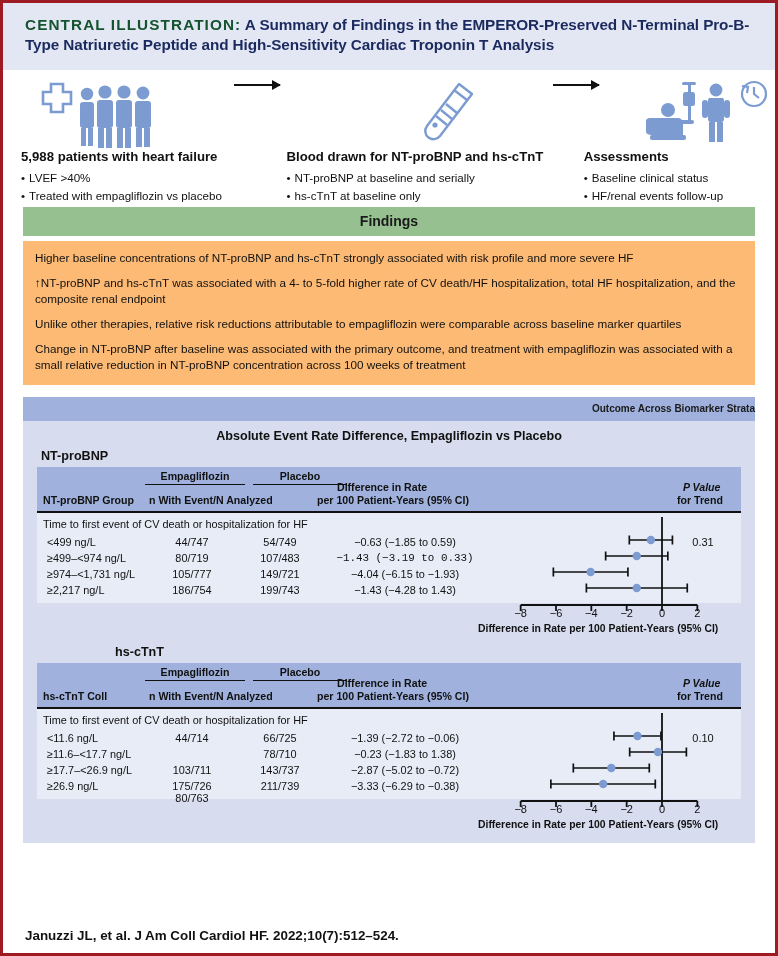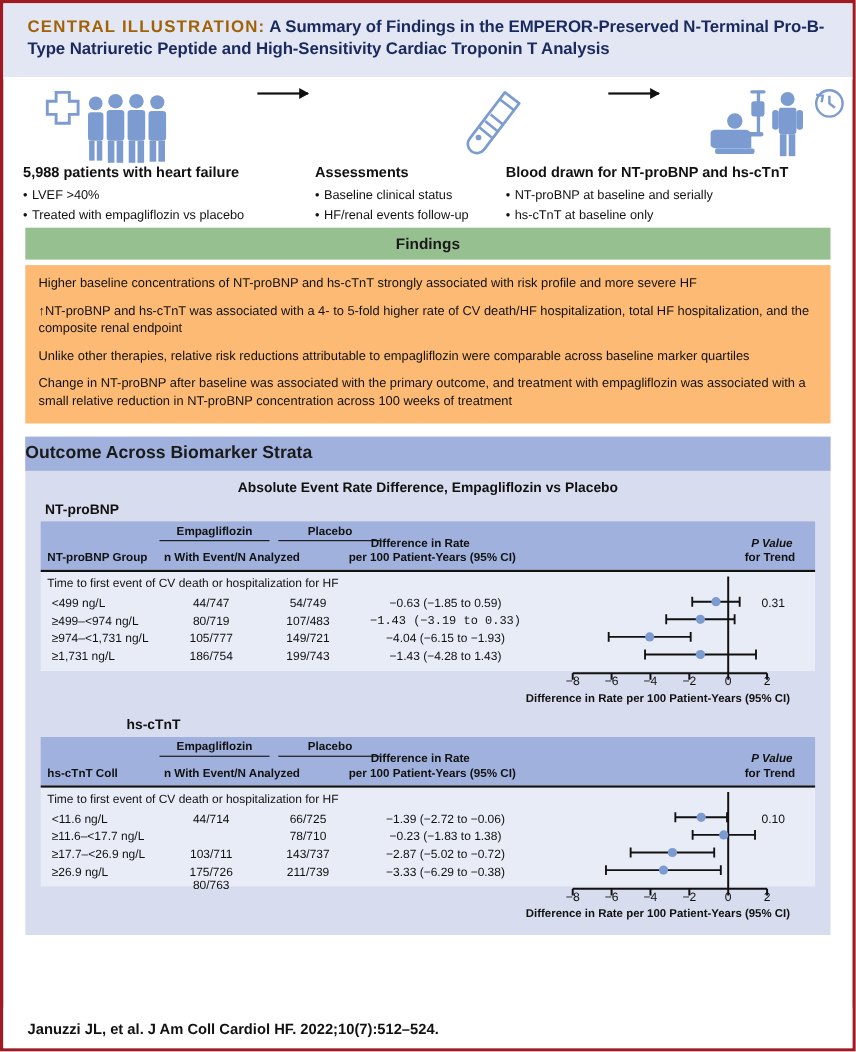--- a/index.html
+++ b/index.html
@@ -23,21 +23,21 @@
     border-bottom: 2px solid #ffffff;
   }
   .title-text {
     font-size: 15.3px;
     font-weight: bold;
     line-height: 1.33;
     color: #1b2a5e;
     letter-spacing: -0.1px;
   }
   .ci-label {
-    color: #a16207;
+    color: #14532d;
     letter-spacing: 1.1px;
     font-weight: bold;
   }
 
   
   .flow {
     position: relative;
     padding: 6px 18px 8px 18px;
     height: 135px;
   }
@@ -87,21 +87,21 @@
   .finding {
     font-size: 11.7px; color: #111; line-height: 1.38;
     margin-bottom: 9px;
   }
   .finding:last-child { margin-bottom: 1px; }
 
   
   .outcome-wrap { margin: 12px 20px 0 20px; background: #d7dcee; padding-bottom: 10px; }
   .outcome-head {
     background: #9fb1dc; color: #1a1a1a;
-    font-size: 16px; font-weight: bold; text-align: left;
+    font-size: 10px; font-weight: bold; text-align: right;
     padding: 6px 0 7px 0;
   }
   .outcome-sub {
     font-size: 12.6px; font-weight: bold; text-align: center;
     padding: 8px 0 4px 0; color: #111;
   }
   .marker-label {
     font-size: 12.6px; font-weight: bold; color: #111;
     padding: 2px 0 4px 18px;
   }
@@ -217,32 +217,32 @@
       <div class="arrow a2"></div>
     </div>
     <div class="flow-row">
       <div class="flow-col c1">
         <div class="flow-head">5,988 patients with heart failure</div>
         <ul class="flow-bullets">
           <li>LVEF &gt;40%</li>
           <li>Treated with empagliflozin vs placebo</li>
         </ul>
       </div>
+      <div class="flow-col c2">
+        <div class="flow-head">Blood drawn for NT-proBNP and hs-cTnT</div>
+        <ul class="flow-bullets">
+          <li>NT-proBNP at baseline and serially</li>
+          <li>hs-cTnT at baseline only</li>
+        </ul>
+      </div>
       <div class="flow-col c3">
         <div class="flow-head">Assessments</div>
         <ul class="flow-bullets">
           <li>Baseline clinical status</li>
           <li>HF/renal events follow-up</li>
-        </ul>
-      </div>
-      <div class="flow-col c2">
-        <div class="flow-head">Blood drawn for NT-proBNP and hs-cTnT</div>
-        <ul class="flow-bullets">
-          <li>NT-proBNP at baseline and serially</li>
-          <li>hs-cTnT at baseline only</li>
         </ul>
       </div>
     </div>
   </div>
 
   <div class="section">
     <div class="findings-head">Findings</div>
     <div class="findings-body">
       <div class="finding">Higher baseline concentrations of NT-proBNP and hs-cTnT strongly associated with risk profile and more severe HF</div>
       <div class="finding">↑NT-proBNP and hs-cTnT was associated with a 4- to 5-fold higher rate of CV death/HF hospitalization, total HF hospitalization, and the composite renal endpoint</div>
@@ -270,21 +270,21 @@
         <div class="ph-col" style="left:280px;top:27px;">per 100 Patient-Years (95% CI)</div>
         <div class="ph-col" style="left:646px;top:14px;font-style:italic;"><span>P Value</span></div>
         <div class="ph-col" style="left:640px;top:27px;">for Trend</div>
       </div>
       <div class="panel-body">
         <div class="body-title">Time to first event of CV death or hospitalization for HF</div>
 
         <div class="drow" style="left:10px;top:23px;">&lt;499 ng/L</div>
         <div class="drow" style="left:10px;top:39px;">≥499–&lt;974 ng/L</div>
         <div class="drow" style="left:10px;top:55px;">≥974–&lt;1,731 ng/L</div>
-        <div class="drow" style="left:10px;top:71px;">≥1,731 ng/L</div>
+        <div class="drow" style="left:10px;top:71px;">≥2,217 ng/L</div>
 
         <div class="drow" style="left:120px;top:23px;width:70px;text-align:center;">44/747</div>
         <div class="drow" style="left:120px;top:39px;width:70px;text-align:center;">80/719</div>
         <div class="drow" style="left:120px;top:55px;width:70px;text-align:center;">105/777</div>
         <div class="drow" style="left:120px;top:71px;width:70px;text-align:center;">186/754</div>
 
         <div class="drow" style="left:208px;top:23px;width:70px;text-align:center;">54/749</div>
         <div class="drow" style="left:208px;top:39px;width:70px;text-align:center;">107/483</div>
         <div class="drow" style="left:208px;top:55px;width:70px;text-align:center;">149/721</div>
         <div class="drow" style="left:208px;top:71px;width:70px;text-align:center;">199/743</div>

